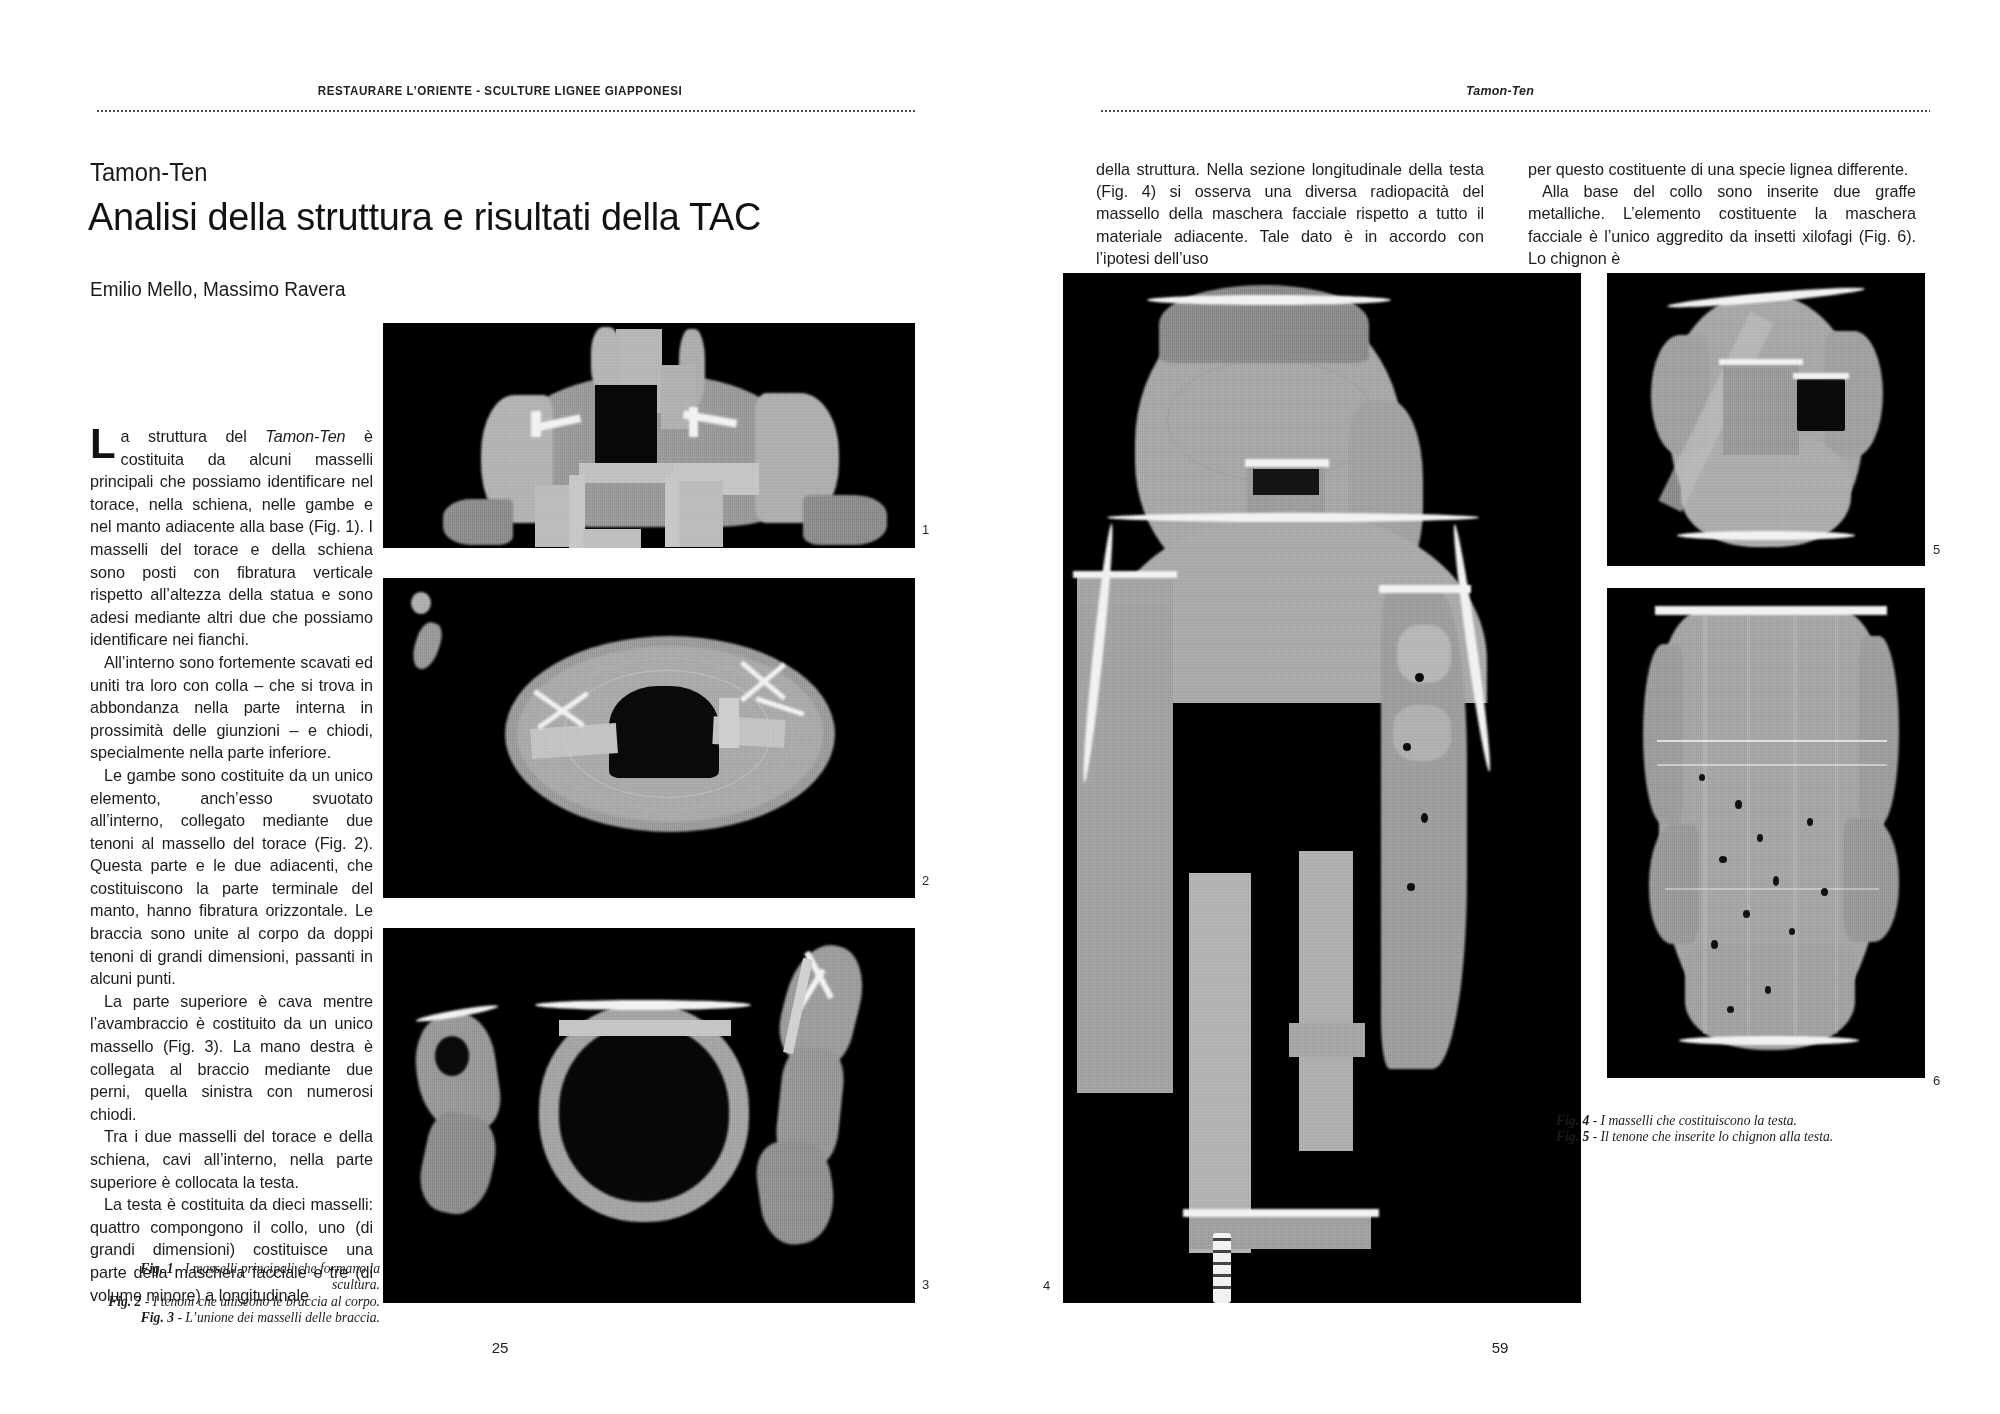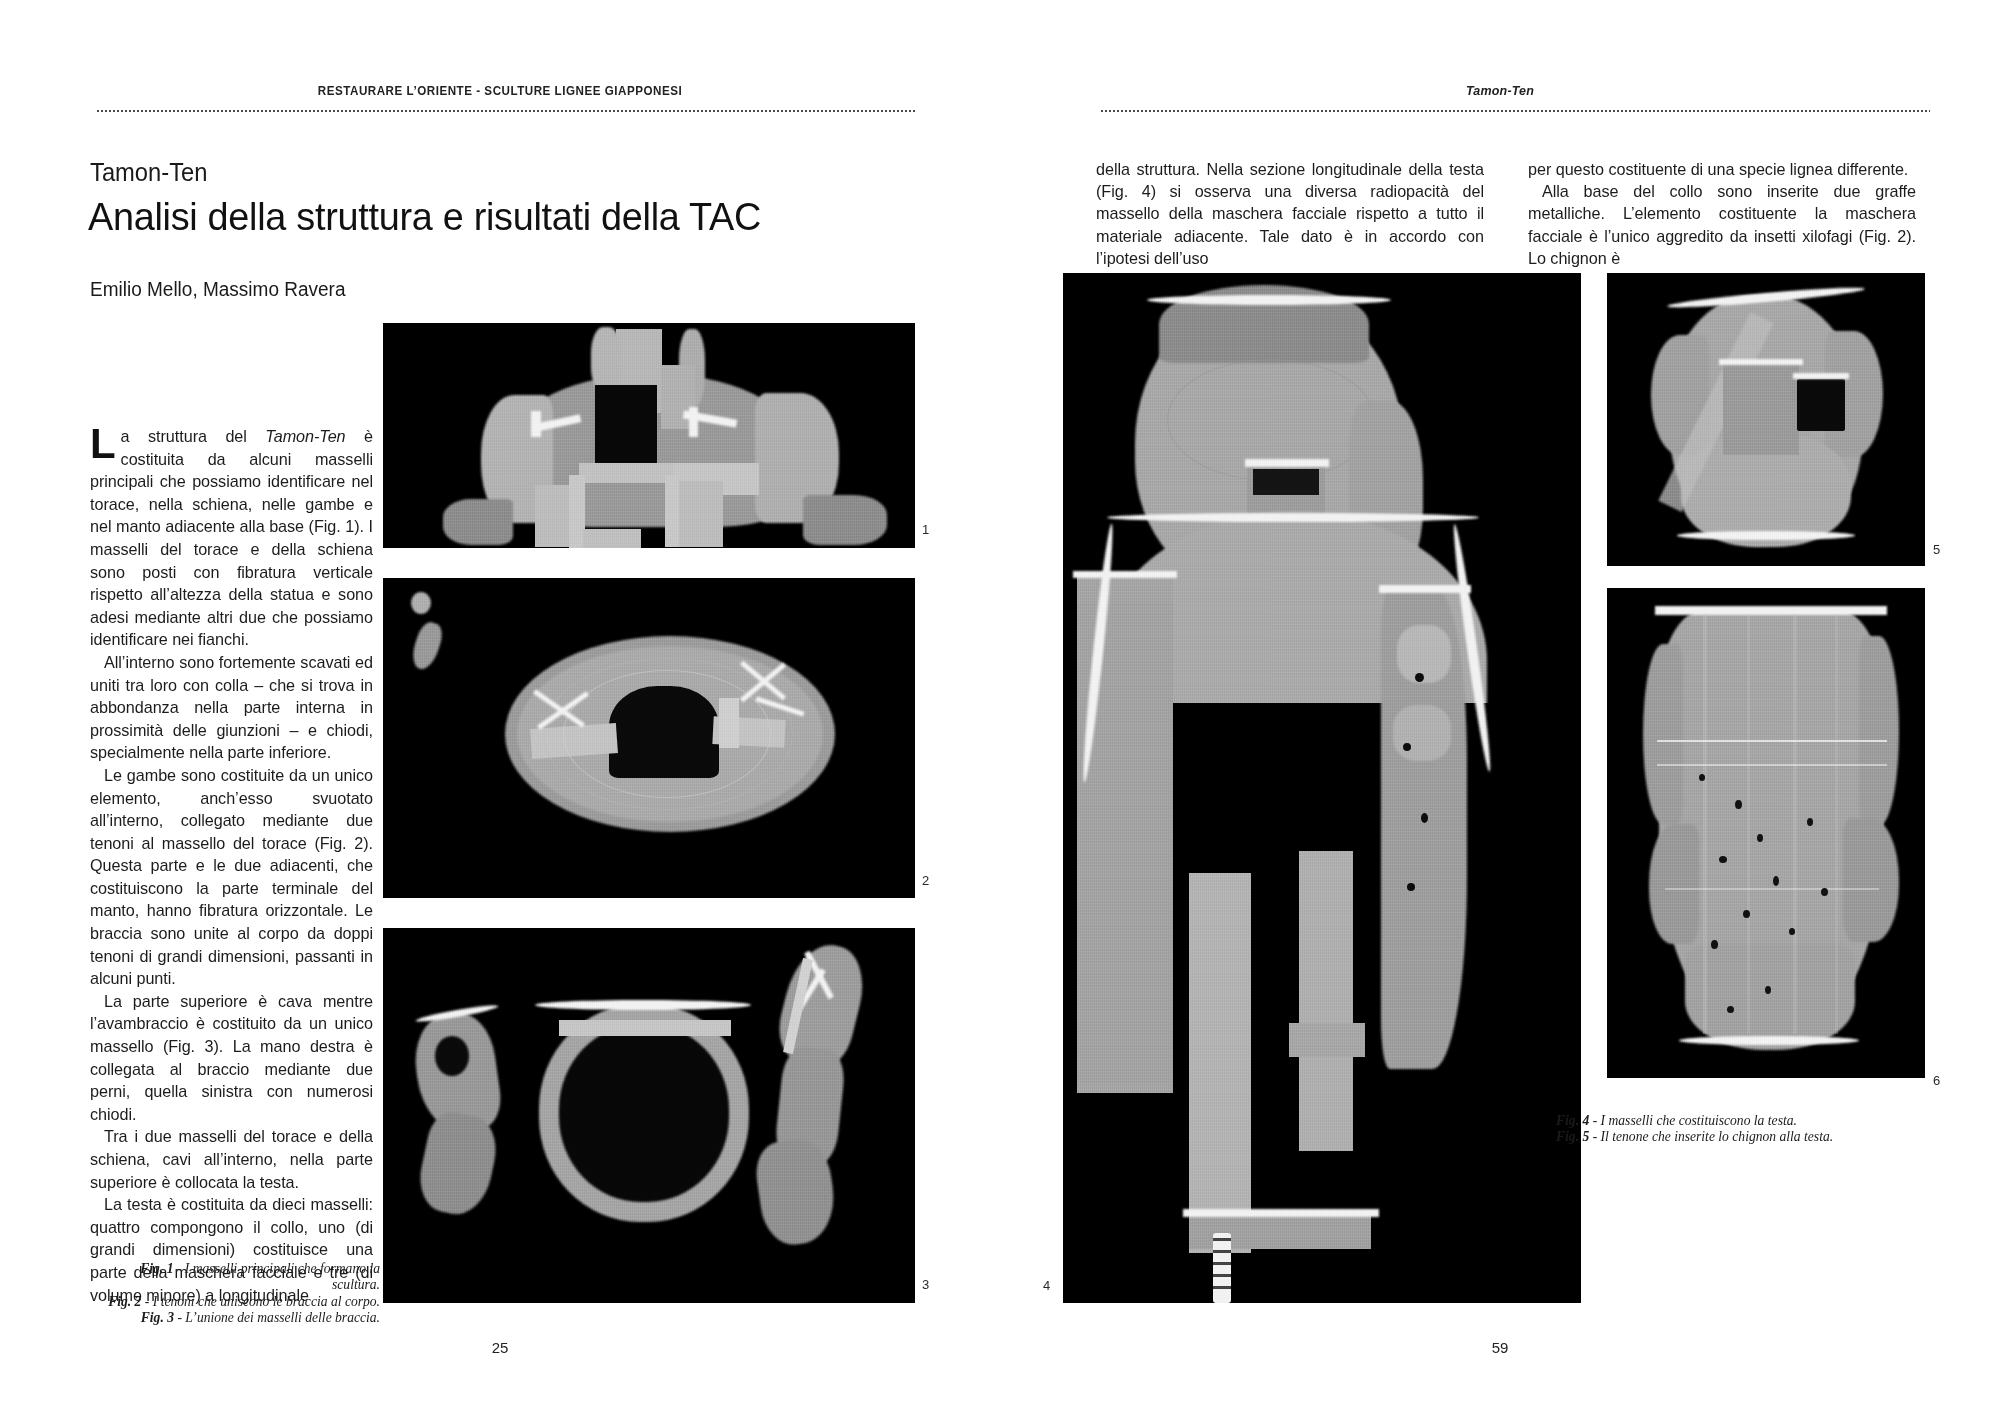--- a/index.html
+++ b/index.html
@@ -333,21 +333,21 @@
     <div class="dotrule dotrule-right" style="left:100px; width:830px;"></div>
 
     <div class="folio">59</div>
   </div>
 
   <div class="body-col-r1">
     <p>della struttura. Nella sezione longitudinale della testa (Fig. 4) si osserva una diversa radiopacità del massello della maschera facciale rispetto a tutto il materiale adiacente. Tale dato è in accordo con l’ipotesi dell’uso</p>
   </div>
   <div class="body-col-r2">
     <p>per questo costituente di una specie lignea differente.</p>
-    <p>Alla base del collo sono inserite due graffe metalliche. L’elemento costituente la maschera facciale è l’unico aggredito da insetti xilofagi (Fig. 2). Lo chignon è</p>
+    <p>Alla base del collo sono inserite due graffe metalliche. L’elemento costituente la maschera facciale è l’unico aggredito da insetti xilofagi (Fig. 6). Lo chignon è</p>
   </div>
 
   <div class="fig" style="left:1063px; top:273px; width:518px; height:1030px;">
     <div class="ct">
 
       <div class="blob soft" style="left:72px;top:20px;width:268px;height:300px;border-radius:50% 50% 44% 44%;background:#a9a9a9;"></div>
       <div class="blob soft" style="left:96px;top:12px;width:210px;height:78px;border-radius:50% 50% 8% 8%;background:#8d8d8d;"></div>
       <div class="blob bright soft" style="left:84px;top:22px;width:244px;height:10px;border-radius:50%;"></div>
       <div class="blob" style="left:104px;top:86px;width:206px;height:120px;border-radius:50%;background:transparent;border:1px solid rgba(150,150,150,0.55);"></div>
 

